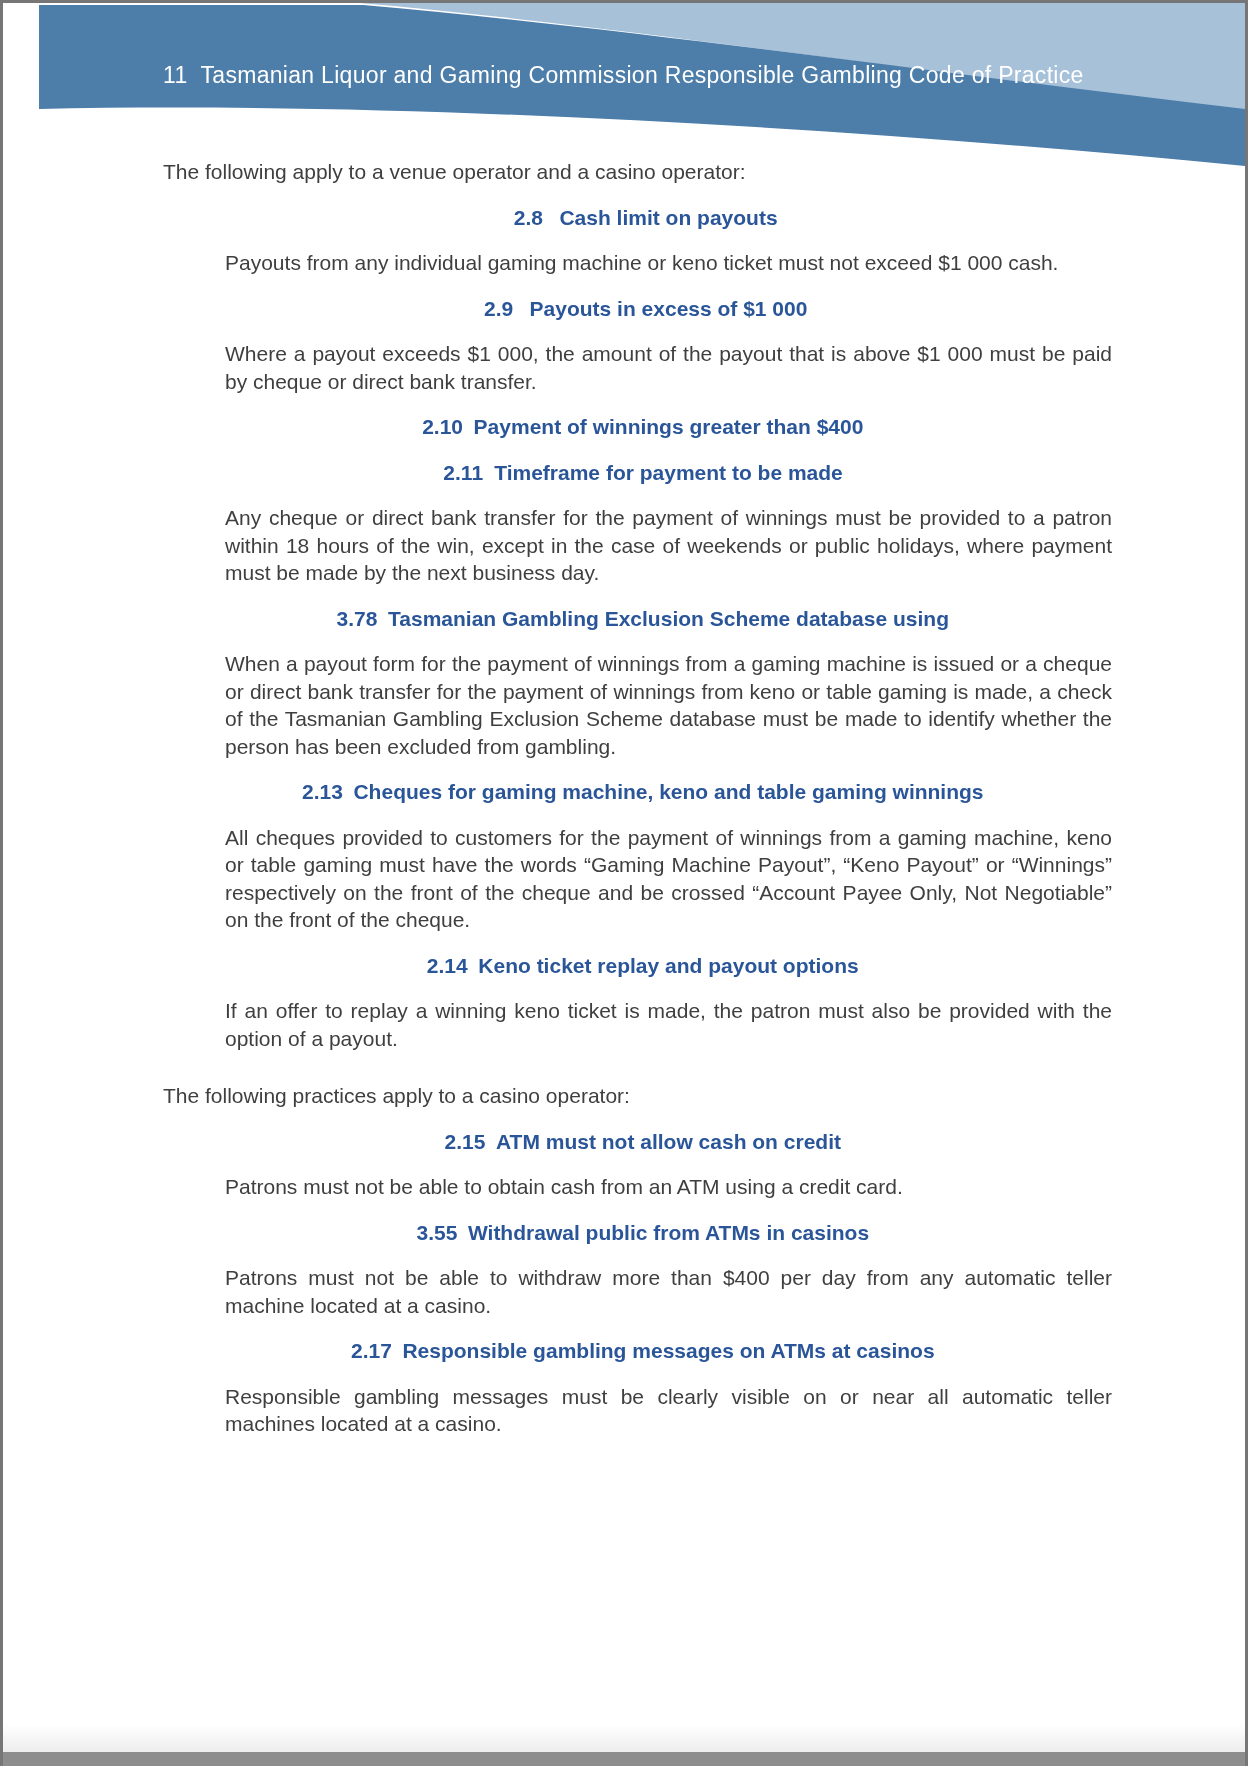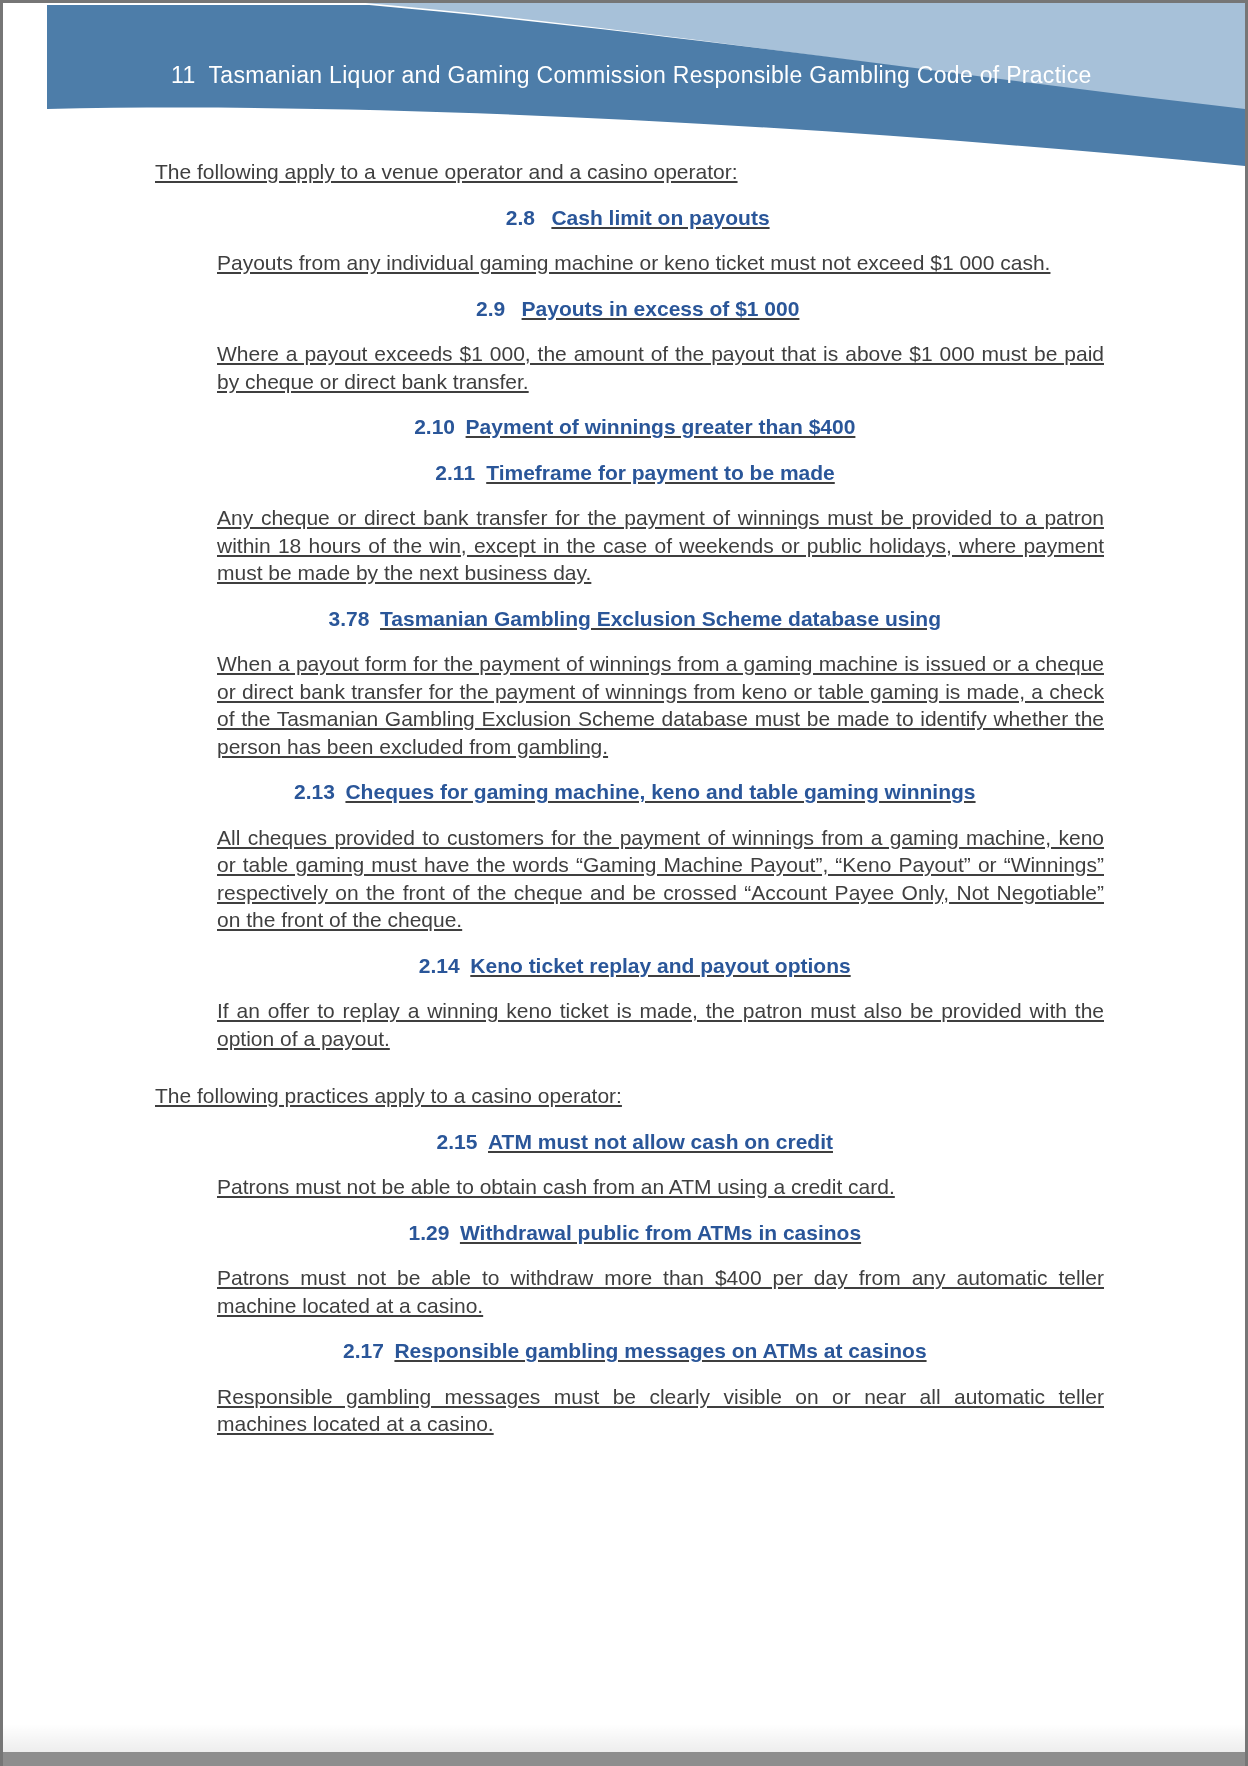--- a/index.html
+++ b/index.html
@@ -13,46 +13,45 @@
     width: 1248px;
     height: 1766px;
     box-sizing: border-box;
     background: #ffffff;
     border: 3px solid #767676;
     border-bottom: none;
     overflow: hidden;
   }
   .header {
     position: absolute;
-    top: 0; left: 16px; right: 0;
+    top: 0; left: 8px; right: 0;
     height: 200px;
     pointer-events: none;
     padding-left: 28px;
   }
   .header svg { display: block; width: 100%; height: 200px; }
   .header-title {
     position: absolute;
     left: 152px;
     top: 57px;
     color: #ffffff;
     font-size: 23px;
     line-height: 30px;
     letter-spacing: 0.3px;
     white-space: nowrap;
   }
   .header-title .pn { display: inline-block; margin-right: 13px; }
   .content {
     position: absolute;
     top: 155px;
-    left: 152px;
+    left: 160px;
     width: 949px;
     font-size: 21px;
     line-height: 27.5px;
     color: #3f3f3f;
-    text-decoration: underline;
   }
   .content p.intro { margin: 18px 0; }
   .content p.intro:first-child { margin-top: 0; }
   .content p.intro.intro2 { margin-top: 30px; }
   h3.sec-h {
     margin: 18px 0;
     font-size: 21px;
     line-height: 27.5px;
     font-weight: bold;
     color: #2a5699;
@@ -138,21 +137,21 @@
     </section>
 
     <p class="intro intro2">The following practices apply to a casino operator:</p>
 
     <section class="sec">
       <h3 class="sec-h"><span class="num">2.15</span><span class="ttl">ATM must not allow cash on credit</span></h3>
       <p class="body">Patrons must not be able to obtain cash from an ATM using a credit card.</p>
     </section>
 
     <section class="sec">
-      <h3 class="sec-h"><span class="num">1.29</span><span class="ttl">Withdrawal public from ATMs in casinos</span></h3>
+      <h3 class="sec-h"><span class="num">3.55</span><span class="ttl">Withdrawal public from ATMs in casinos</span></h3>
       <p class="body">Patrons must not be able to withdraw more than $400 per day from any automatic teller machine located at a casino.</p>
     </section>
 
     <section class="sec">
       <h3 class="sec-h"><span class="num">2.17</span><span class="ttl">Responsible gambling messages on ATMs at casinos</span></h3>
       <p class="body">Responsible gambling messages must be clearly visible on or near all automatic teller machines located at a casino.</p>
     </section>
 
   </div>
 

